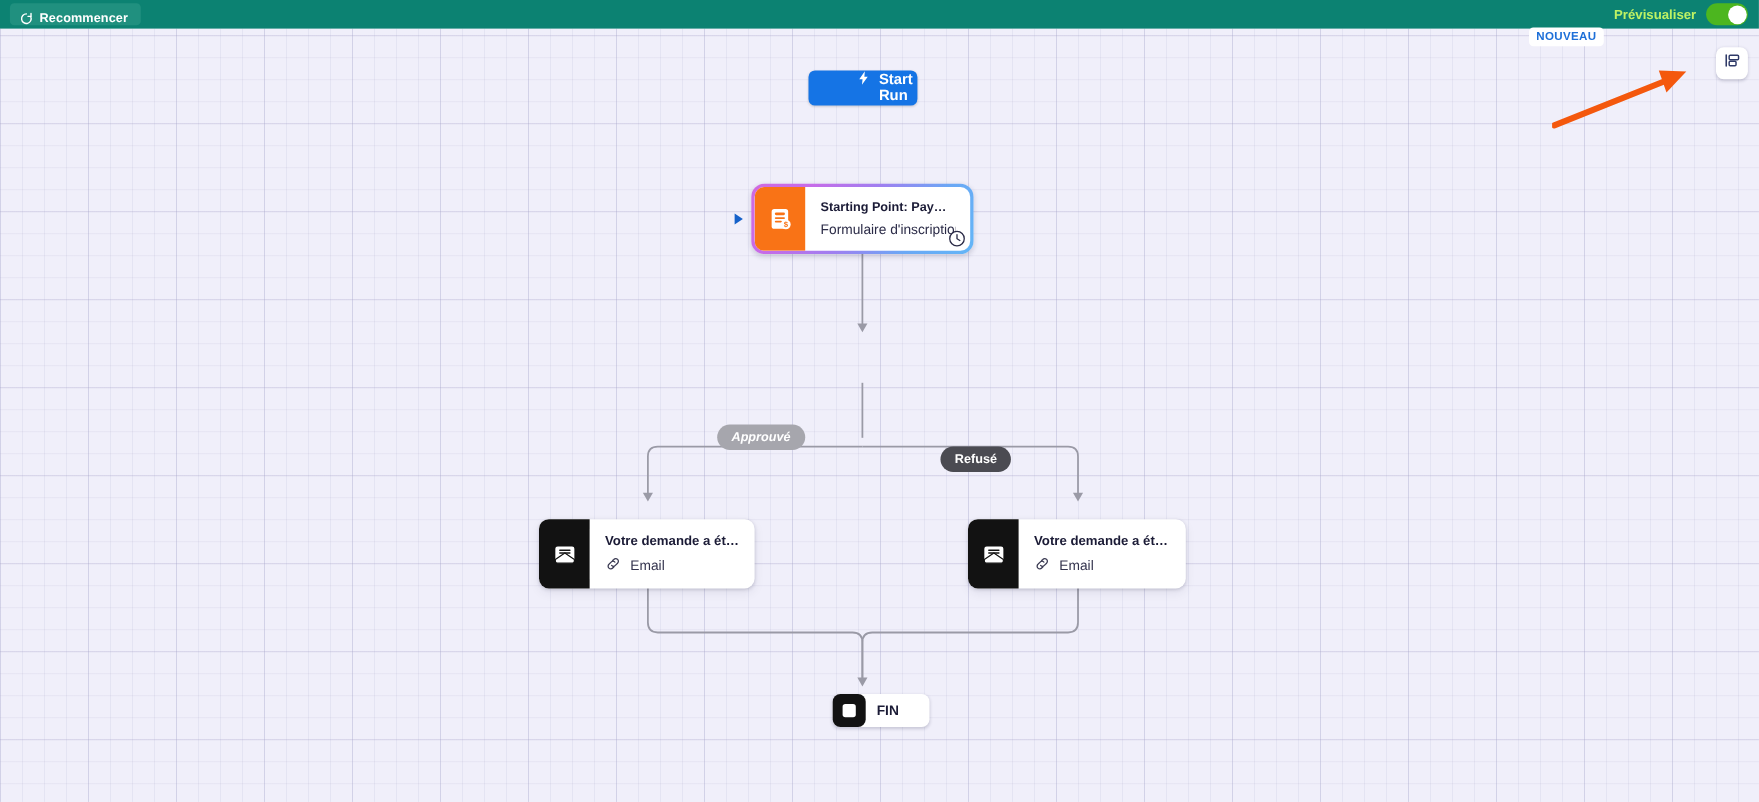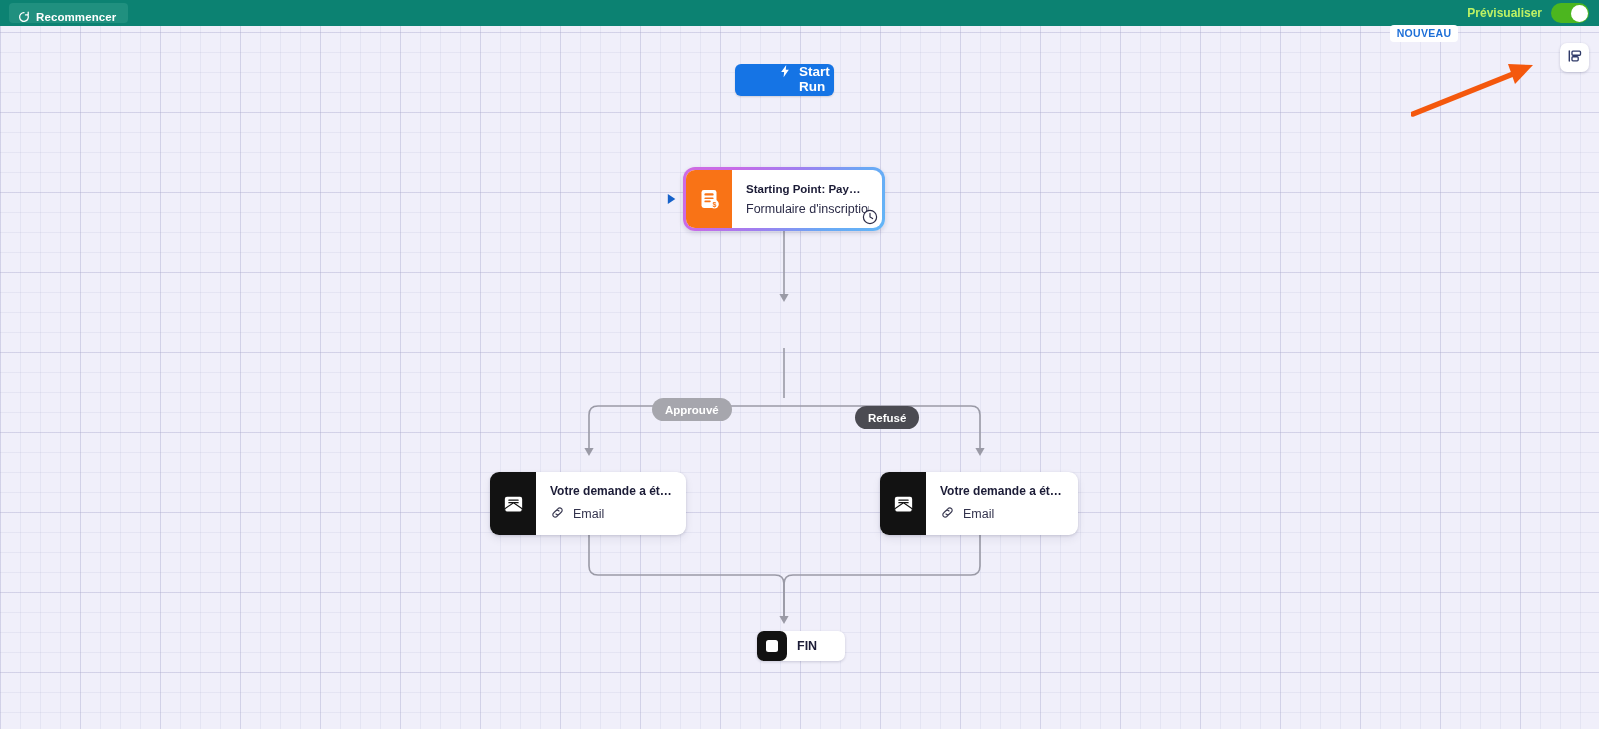--- a/index.html
+++ b/index.html
@@ -185,21 +185,21 @@
   .pill {
     position: absolute;
     height: 23px;
     display: flex; align-items: center; justify-content: center;
     padding: 0 13px;
     border-radius: 12px;
     font-size: 11.5px; font-weight: bold; color: #ffffff;
     cursor: pointer;
     white-space: nowrap;
   }
-  #pill-approved { left: 652px; top: 372px; background: #a6a6ad; }
+  #pill-approved { left: 652px; top: 360px; background: #a6a6ad; font-style: italic; }
   #pill-refused  { left: 855px; top: 380px; background: #4b4b52; }
 
   
   #panel-btn {
     position: absolute; right: 10px; top: 17px;
     width: 29px; height: 29px;
     background: #ffffff; border-radius: 7px;
     display: flex; align-items: center; justify-content: center;
     box-shadow: 0 1px 3px rgba(22,22,60,.20);
     cursor: pointer;

